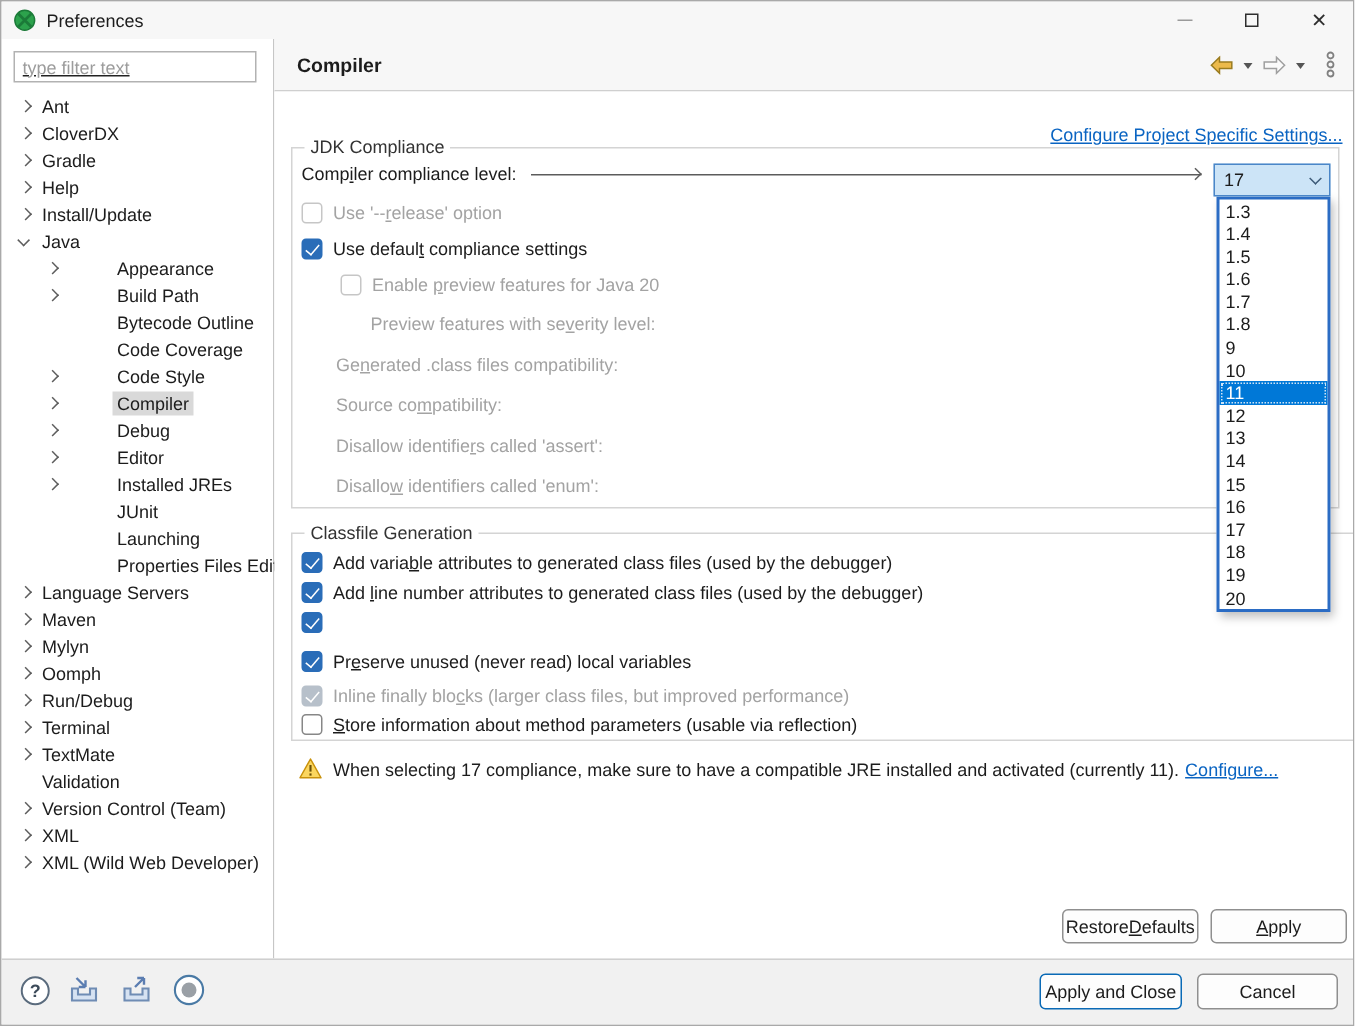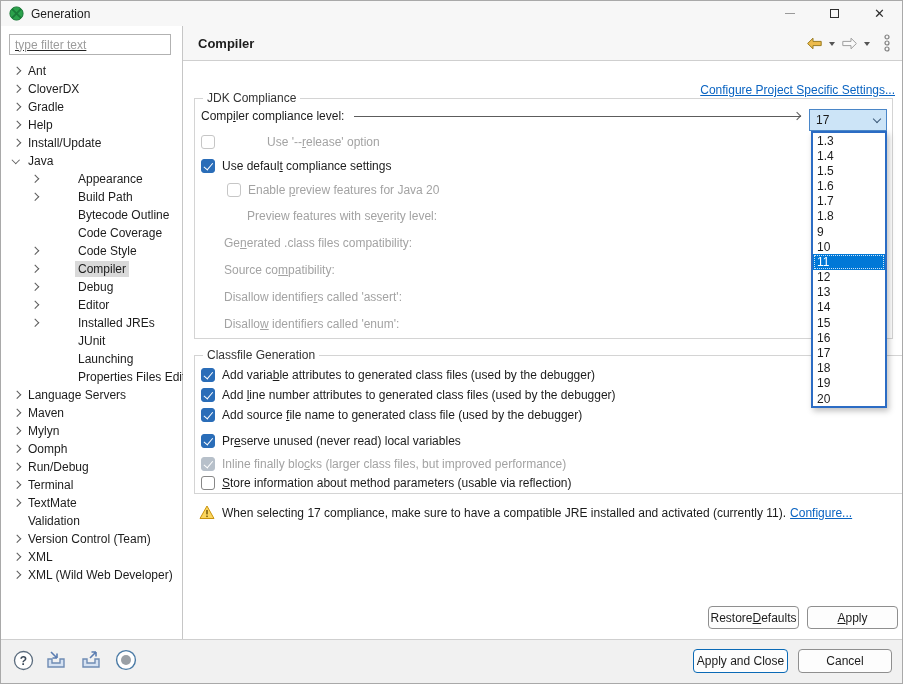--- a/index.html
+++ b/index.html
@@ -86,21 +86,21 @@
 </head>
 <body>
 
 <div id="win">
 
   <div class="titlebar">
     <svg class="appicon" width="15" height="15" viewBox="0 0 15 15">
       <circle cx="7.5" cy="7.5" r="6.6" fill="#2ca24c" stroke="#1b7a38" stroke-width="1"></circle>
       <path d="M3.2 3.2 L11.8 11.8 M11.8 3.2 L3.2 11.8" stroke="#1b7a38" stroke-width="1.8" fill="none"></path>
     </svg>
-    <span class="title">Generation</span>
+    <span class="title">Preferences</span>
     <div class="wbtns">
       <div class="wbtn">
           <div class="glyph-min"></div>
         </div>
       <div class="wbtn">
           <div class="glyph-max"></div>
         </div>
       <div class="wbtn">
           <span class="glyph-close">✕</span>
         </div>
@@ -256,21 +256,21 @@
         <span class="legend">JDK Compliance</span>
 
         <div class="grow" style="left:6px;top:8px;right:92px;height:18px;">
           <span>Comp<u>i</u>ler compliance level:</span>
           <span class="cline">
               <span class="ln"></span>
               <span class="arr"></span>
             </span>
         </div>
 
-        <div class="grow" style="left:6px;top:34px;height:17px;gap:45px;">
+        <div class="grow" style="left:6px;top:34px;height:17px;">
           <span class="cb dis"></span>
           <span class="dis-t">Use '--<u>r</u>elease' option</span>
         </div>
 
         <div class="grow" style="left:6px;top:58px;height:17px;">
           <span class="cb on"></span>
           <span>Use defaul<u>t</u> compliance settings</span>
         </div>
 
         <div class="grow" style="left:32px;top:82px;height:17px;">
@@ -305,21 +305,20 @@
         <div class="grow" style="left:6px;top:10px;height:17px;">
           <span class="cb on"></span>
           <span>Add varia<u>b</u>le attributes to generated class files (used by the debugger)</span>
         </div>
         <div class="grow" style="left:6px;top:30px;height:17px;">
           <span class="cb on"></span>
           <span>Add <u>l</u>ine number attributes to generated class files (used by the debugger)</span>
         </div>
         <div class="grow" style="left:6px;top:50px;height:17px;">
           <span class="cb on"></span>
-          <span>Add source <u>f</u>ile name to generated class file (used by the debugger)</span>
         </div>
         <div class="grow" style="left:6px;top:76px;height:17px;">
           <span class="cb on"></span>
           <span>Pr<u>e</u>serve unused (never read) local variables</span>
         </div>
         <div class="grow" style="left:6px;top:99px;height:17px;">
           <span class="cb on dis"></span>
           <span class="dis-t">Inline finally blo<u>c</u>ks (larger class files, but improved performance)</span>
         </div>
         <div class="grow" style="left:6px;top:118px;height:17px;">

